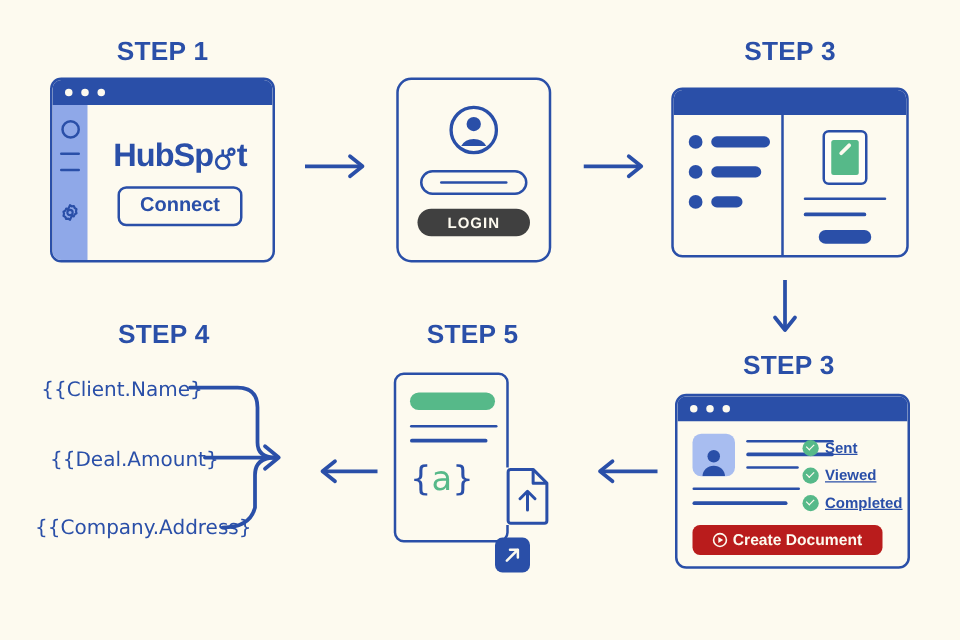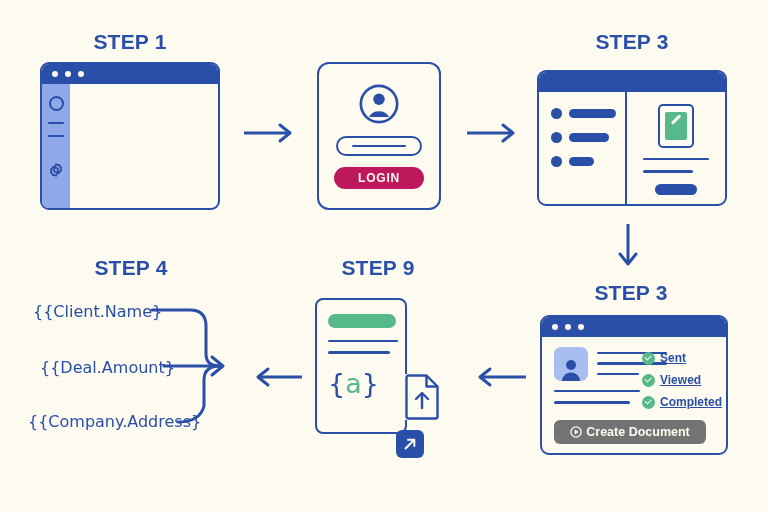--- a/index.html
+++ b/index.html
@@ -62,21 +62,21 @@
   
   #step2-card{left:317px;top:62px;width:124px;height:148px;border-radius:12px;}
   #step2-body{position:absolute;inset:0;display:flex;flex-direction:column;align-items:center;justify-content:center;gap:11px;}
   #avatar-icon{width:42px;height:42px;}
   #pwd-field{
     width:86px;height:20px;border:2.2px solid #2a4fa8;border-radius:11px;
     display:flex;align-items:center;justify-content:center;box-sizing:border-box;
   }
   #pwd-field i{display:block;width:54px;height:2.4px;background:#2a4fa8;border-radius:2px;}
   #login-btn{
-    width:90px;height:22px;background:#be185d;border-radius:11px;
+    width:90px;height:22px;background:#404040;border-radius:11px;
     color:#fdfaef;font-size:12px;font-weight:bold;letter-spacing:0.8px;
     display:flex;align-items:center;justify-content:center;
   }
 
   
   #step3-card{left:537px;top:70px;width:190px;height:136px;}
   #step3-left{position:absolute;left:0;top:20px;width:88px;bottom:0;border-right:2.5px solid #2a4fa8;box-sizing:border-box;padding:16px 0 0 12px;}
   .li-row{display:flex;align-items:center;gap:7px;margin-bottom:13px;}
   .li-bullet{width:11px;height:11px;border-radius:50%;background:#2a4fa8;flex:none;}
   .li-bar{height:9px;border-radius:5px;background:#2a4fa8;}
@@ -103,21 +103,21 @@
   .status-row{display:flex;align-items:center;gap:5px;margin-bottom:8px;}
   .check{width:13px;height:13px;border-radius:50%;background:#56b989;position:relative;flex:none;}
   .check::after{
     content:"";position:absolute;left:3.3px;top:3.9px;width:5px;height:2.6px;
     border-left:1.8px solid #fdfaef;border-bottom:1.8px solid #fdfaef;
     transform:rotate(-45deg);
   }
   .status-txt{font-size:12px;color:#2a4fa8;font-weight:600;white-space:nowrap;text-decoration:underline;}
   #create-doc-btn{
     position:absolute;left:12px;bottom:9px;width:152px;height:24px;
-    background:#737373;border-radius:6px;color:#fdfaef;
+    background:#b91c1c;border-radius:6px;color:#fdfaef;
     font-size:12.5px;font-weight:bold;
     display:flex;align-items:center;justify-content:center;gap:4px;
   }
   #play-icon{width:12px;height:12px;flex:none;}
 
   
   #step5-sheet{
     position:absolute;left:315px;top:298px;width:92px;height:136px;
     border:2.5px solid #2a4fa8;border-radius:8px;background:#fdfaef;box-sizing:border-box;
     padding:14px 11px 0 11px;
@@ -149,21 +149,21 @@
   svg{display:block;overflow:visible;}
 </style>
 </head>
 <body>
 
 <div class="stage">
 
   <div class="step-label" style="left:55px;top:30px;width:150px;">STEP 1</div>
   <div class="step-label" style="left:557px;top:30px;width:150px;">STEP 3</div>
   <div class="step-label" style="left:56px;top:256px;width:150px;text-align:center;">STEP 4</div>
-  <div class="step-label" style="left:303px;top:256px;width:150px;">STEP 9</div>
+  <div class="step-label" style="left:303px;top:256px;width:150px;">STEP 5</div>
   <div class="step-label" style="left:556px;top:281px;width:150px;">STEP 3</div>
 
   <div class="card" id="step1-card">
     <div class="titlebar">
       <span class="dot"></span>
       <span class="dot"></span>
       <span class="dot"></span>
     </div>
 
     <div id="step1-sidebar">
@@ -171,20 +171,35 @@
       <span class="s1-line"></span>
       <span class="s1-line"></span>
       <span class="s1-gear">
         <svg width="16" height="16" viewBox="0 0 24 24">
           <path fill="none" stroke="#2a4fa8" stroke-width="2.6" stroke-linejoin="round" d="M12 3.2l2.1 1.5 2.5-.5 1 2.4 2.2 1.3-.6 2.5.6 2.5-2.2 1.3-1 2.4-2.5-.5L12 20.8 9.9 19.3l-2.5.5-1-2.4-2.2-1.3.6-2.5-.6-2.5 2.2-1.3 1-2.4 2.5.5z"></path>
           <circle cx="12" cy="12" r="3.2" fill="none" stroke="#2a4fa8" stroke-width="2.6"></circle>
         </svg>
       </span>
     </div>
 
+    <div id="step1-body">
+      <div class="hubspot-logo">
+        <span class="hs-text">HubSp</span>
+        <span style="display:inline-block;margin:0 -1px;position:relative;top:3px;">
+          <svg width="21" height="21" viewBox="0 0 24 24">
+            <circle cx="10.5" cy="14.5" r="6" fill="none" stroke="#2a4fa8" stroke-width="2.4"></circle>
+            <circle cx="18.5" cy="5" r="2.6" fill="none" stroke="#2a4fa8" stroke-width="2.4"></circle>
+            <line x1="12.5" y1="10" x2="17" y2="6.6" stroke="#2a4fa8" stroke-width="2.4"></line>
+            <line x1="10.5" y1="8.4" x2="10.5" y2="3" stroke="#2a4fa8" stroke-width="2.4"></line>
+          </svg>
+        </span>
+        <span class="hs-text">t</span>
+      </div>
+      <div id="connect-btn">Connect</div>
+    </div>
   </div>
 
   <div style="position:absolute;left:244px;top:123px;">
     <svg width="56" height="20" viewBox="0 0 56 20">
       <line x1="0" y1="10" x2="44" y2="10" stroke="#2a4fa8" stroke-width="3"></line>
       <polyline points="36,2 46,10 36,18" fill="none" stroke="#2a4fa8" stroke-width="3" stroke-linecap="round" stroke-linejoin="round"></polyline>
     </svg>
   </div>
 
   <div class="card" id="step2-card">

